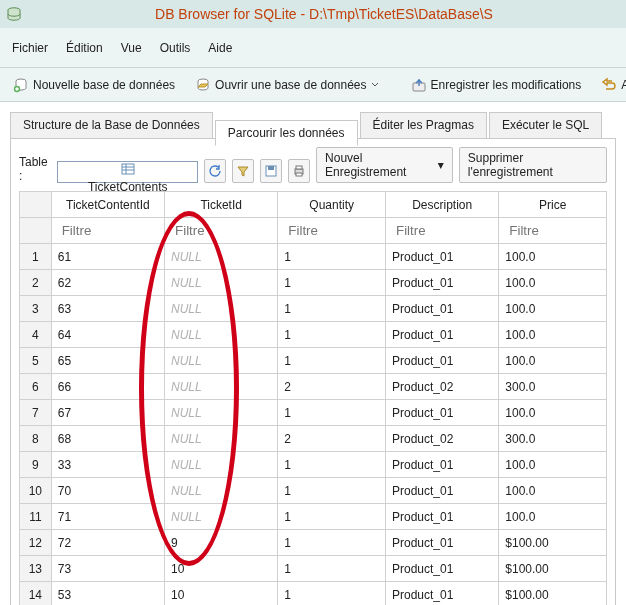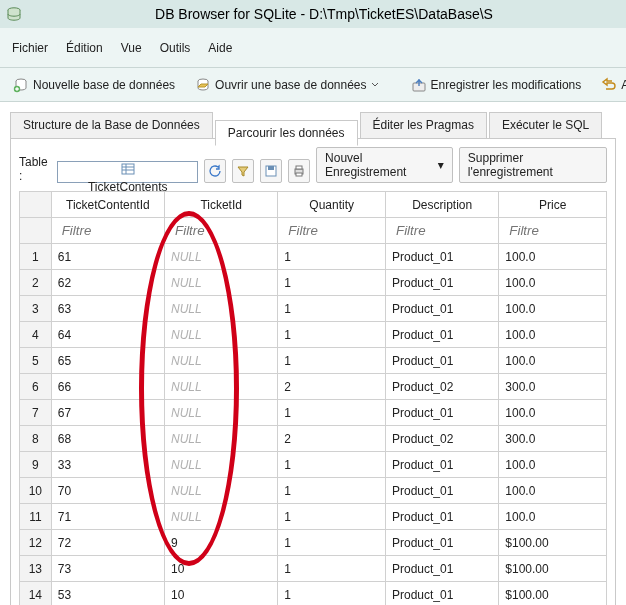--- a/index.html
+++ b/index.html
@@ -1,18 +1,18 @@
 <!DOCTYPE html>
 <html><head>
 <meta charset="utf-8">
 <style>
 * { box-sizing: border-box; margin: 0; padding: 0; font-family: "Segoe UI", Tahoma, sans-serif; }
 body { background: #fff; width: 626px; height: 605px; overflow: hidden; font-size: 12px; color: #222; }
 
-.titlebar { background: #d8e8e6; height: 28px; display: flex; align-items: center; padding: 0 6px; gap: 6px; color: #000000; font-size: 14px; white-space: nowrap; overflow: hidden; }
+.titlebar { background: #d8e8e6; height: 28px; display: flex; align-items: center; padding: 0 6px; gap: 6px; color: #c2410c; font-size: 14px; white-space: nowrap; overflow: hidden; }
 .titlebar .title { flex: 1; text-align: center; overflow: hidden; }
 
 .menubar { background: #edf5f4; height: 40px; display: flex; align-items: center; padding: 0 4px; gap: 2px; border-bottom: 1px solid #c9d6d4; }
 .menubar .menu-item { padding: 3px 8px; cursor: default; }
 
 .toolbar { background: #edf5f4; height: 34px; display: flex; align-items: center; padding: 0 6px; gap: 6px; border-bottom: 1px solid #c9d6d4; white-space: nowrap; overflow: hidden; }
 .tb-btn { display: flex; align-items: center; gap: 4px; padding: 3px 6px; border: 1px solid transparent; border-radius: 3px; cursor: default; }
 .tb-drop { width: 8px; height: 8px; display: inline-block; }
 .tb-sep { width: 1px; height: 20px; background: #c0c8c6; margin: 0 3px; }
 
@@ -29,21 +29,21 @@
 .combo .combo-arrow { color: #555; }
 .icon-btn { width: 24px; height: 24px; border: 1px solid #c0c0c0; background: #f6f6f6; display: flex; align-items: center; justify-content: center; border-radius: 2px; cursor: default; }
 .ctl-btn { border: 1px solid #c0c0c0; background: #f6f6f6; padding: 3px 8px; font-size: 12px; border-radius: 2px; cursor: default; display: flex; align-items: center; gap: 3px;}
 
 .grid-wrap { position: relative; }
 .grid { border-collapse: collapse; width: 100%; table-layout: fixed; }
 .grid th, .grid td { border: 1px solid #d0d0d0; font-size: 12px; text-align: left; height: 26px; padding: 0 6px; overflow: hidden; white-space: nowrap; }
 .grid thead th { background: #fff; font-weight: normal; text-align: center; }
 .grid .corner { width: 28px; background: #f3f3f3; }
 .grid .rowhead { background: #f3f3f3; text-align: center; width: 28px; }
-.grid .filter input { width: 100%; border: none; outline: none; font-style: italic; color: #0f172a; height: 22px; padding: 0 4px; }
+.grid .filter input { width: 100%; border: none; outline: none; color: #0f172a; height: 22px; padding: 0 4px; }
 .grid .null { font-style: italic; color: #b0b0b0; }
 .grid tbody tr:first-child td.data-first { border: 1px dotted #555; }
 
 .red-ellipse { position: absolute; left: 120px; top: 20px; width: 100px; height: 355px; border: 5px solid #d00018; border-radius: 50%/50%; pointer-events: none; }
 
 svg { display:block; }
 </style>
 </head>
 <body>
 

